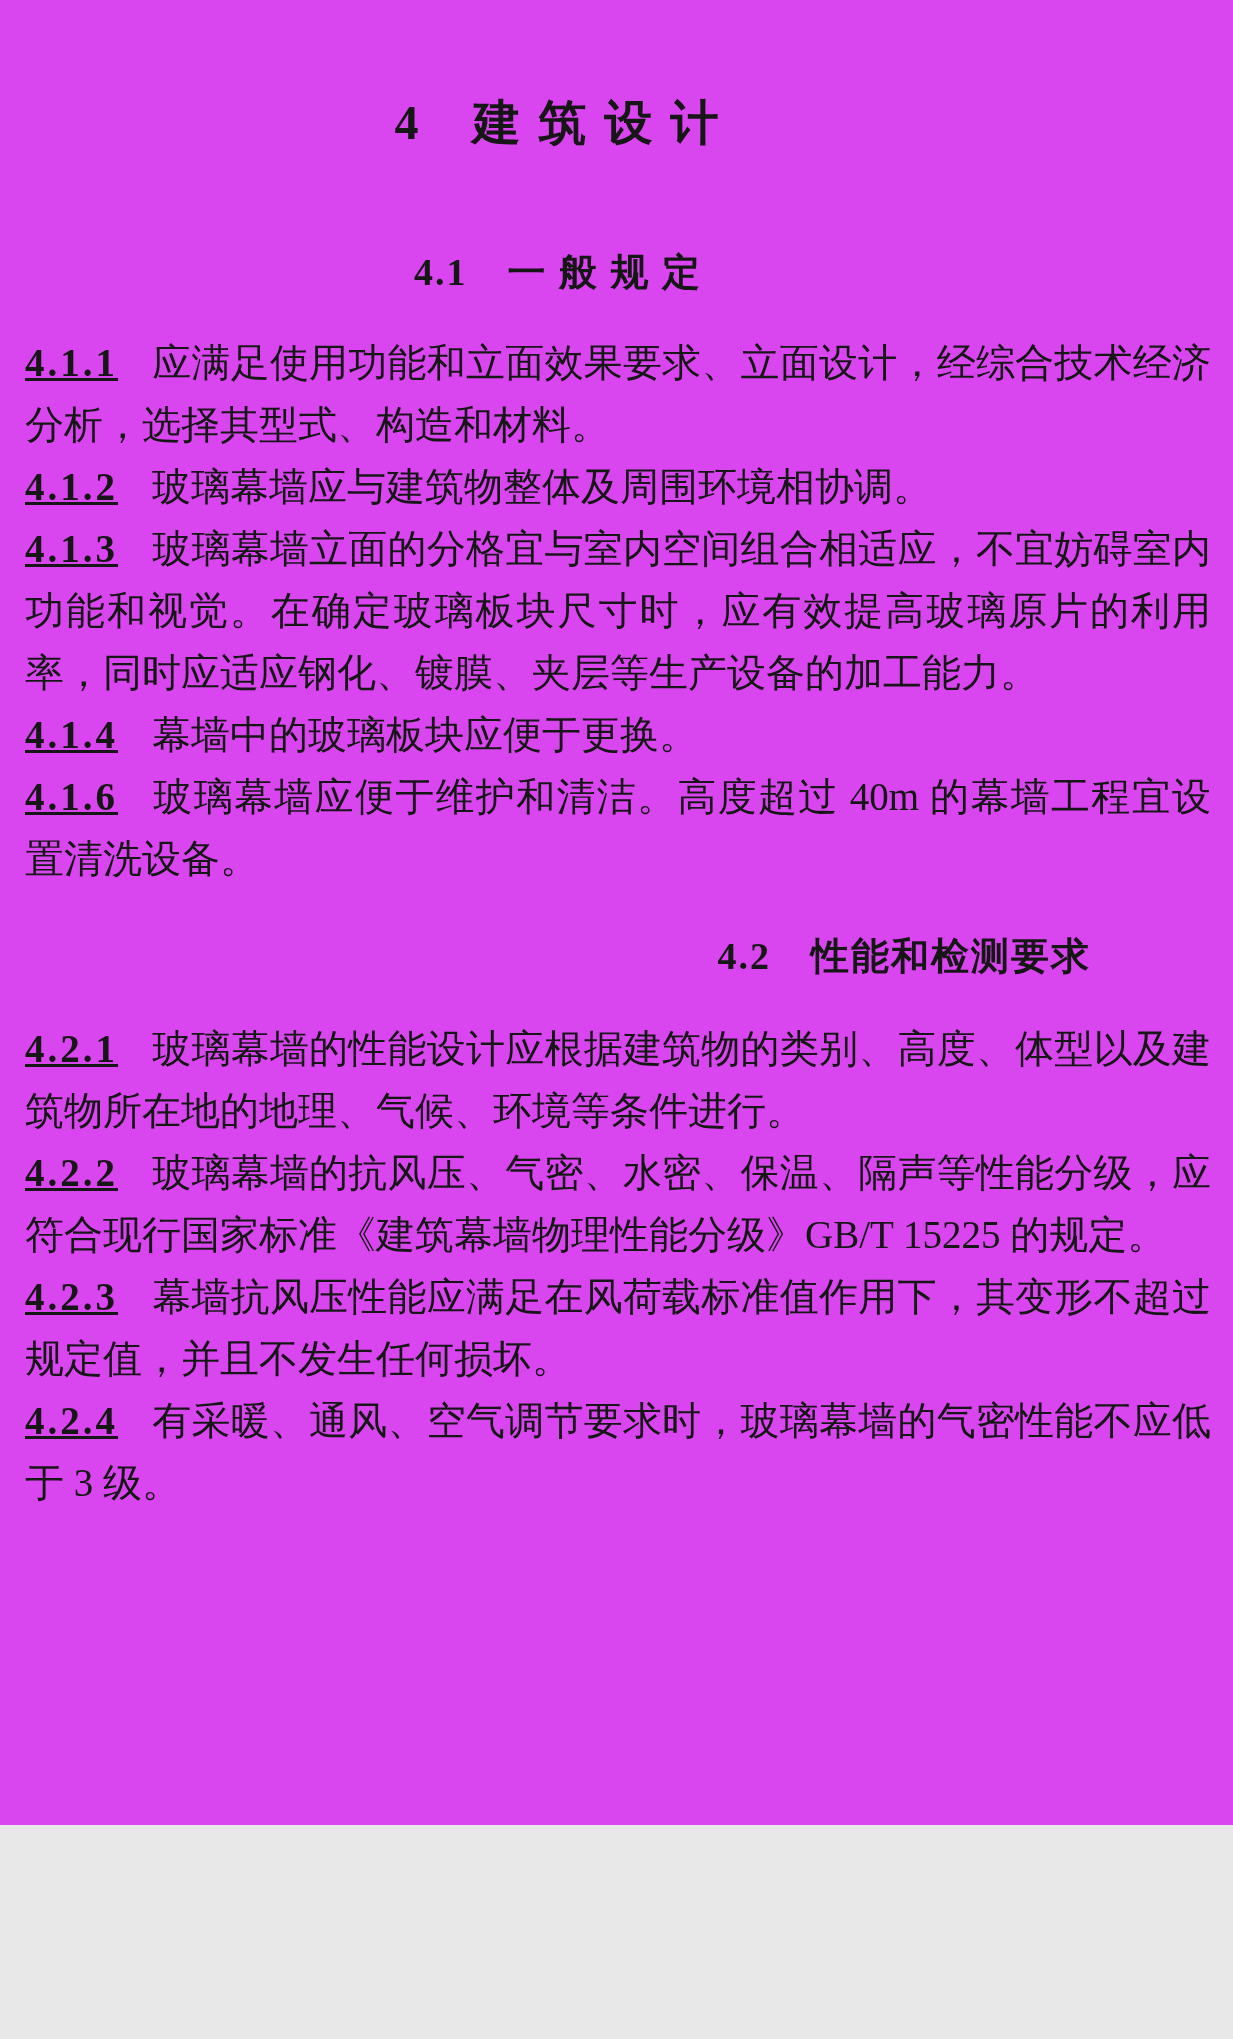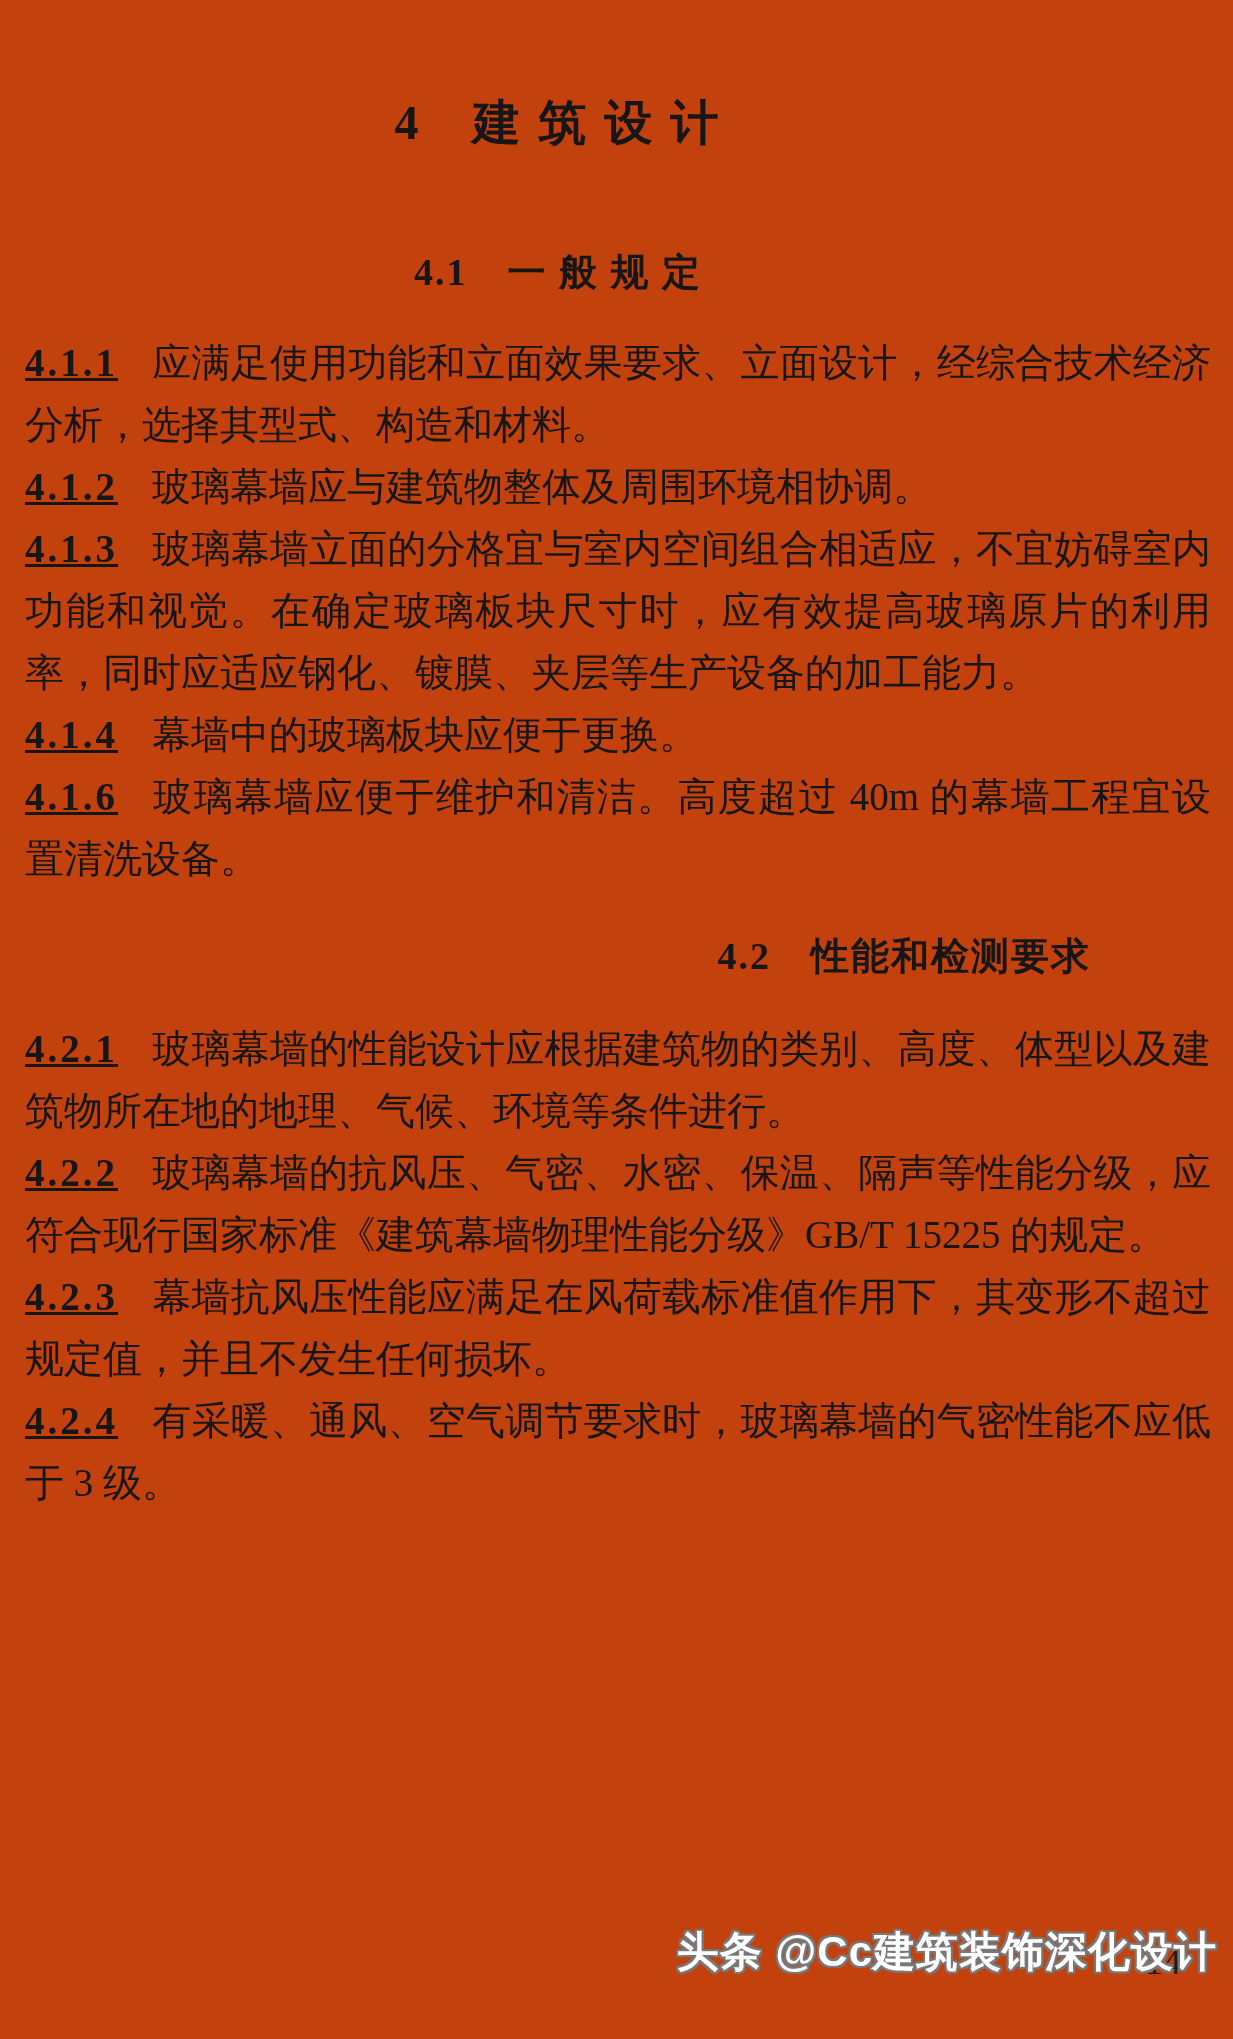--- a/index.html
+++ b/index.html
@@ -1,21 +1,21 @@
 <!DOCTYPE html>
 <html><head>
 <meta charset="utf-8">
 <style>
   html, body { margin: 0; padding: 0; background: #e8e8e8; }
   .page {
     position: relative;
     width: 1233px;
-    height: 2039px;
+    height: 1825px;
     margin: 0 auto;
-    background: #c2410c;
+    background: #d946ef;
     color: #161616;
     font-family: "Liberation Serif", "DejaVu Serif", serif;
     overflow: hidden;
   }
   .content { padding: 0 22px 0 25px; }
 
   .chapter-title {
     margin: 97px 120px 0 0;
     text-align: center;
     font-size: 48px;

